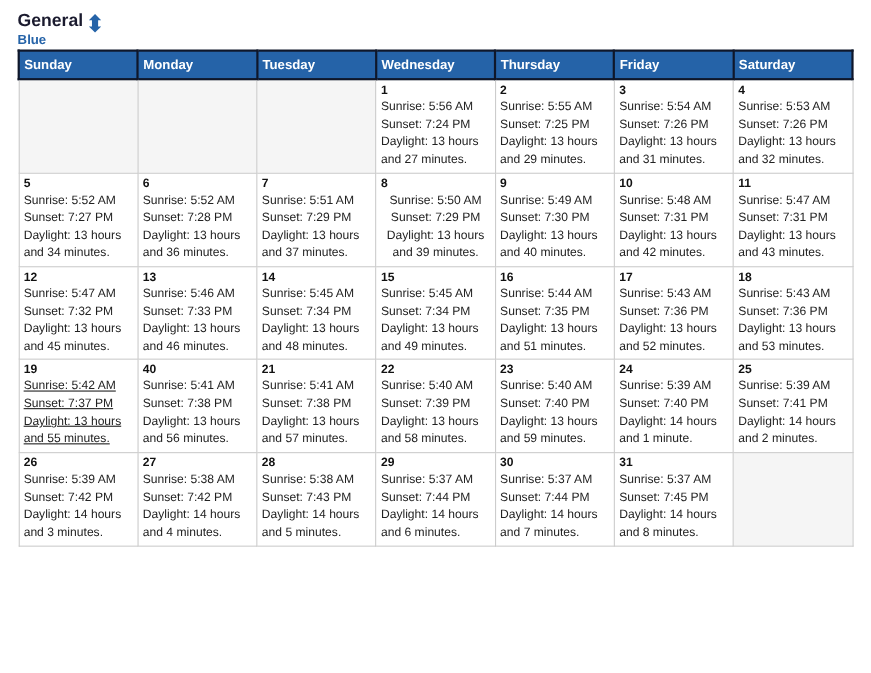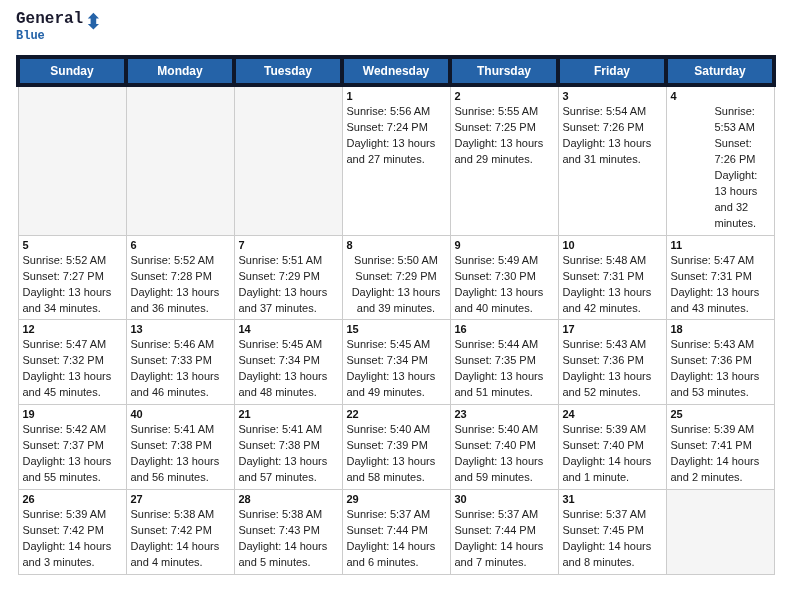--- a/index.html
+++ b/index.html
@@ -12,22 +12,21 @@
     }
     .page {
       width: 792px;
       height: 612px;
       padding: 10px 16px 10px 16px;
     }
     .header {
       display: flex;
       justify-content: space-between;
       align-items: flex-start;
-      margin-bottom: 12px;
-      font-family: Liberation Mono, monospace;
+      margin-bottom: 2px;
     }
     .logo {
       display: flex;
       align-items: center;
       gap: 4px;
     }
     .title-block {
       text-align: right;
     }
     .month-title {
@@ -44,22 +43,22 @@
       width: 100%;
       border-collapse: collapse;
       table-layout: fixed;
     }
     .calendar th {
       background: #2563a8;
       color: #fff;
       font-size: 12px;
       font-weight: bold;
       padding: 5px 4px;
-      text-align: center;
-      border: 4px solid #0f172a;
+      text-align: left;
+      border: 2px solid #0f172a;
     }
     .calendar td {
       border: 1px solid #ccc;
       vertical-align: top;
       padding: 3px 4px;
       font-size: 9.5px;
       color: #222;
       height: 82px;
       background: #fff;
     }
@@ -136,21 +135,21 @@
           </td>
           <td>
             <div class="day-num">3</div>
             <div class="day-info" style="white-space: pre-line;">Sunrise: 5:54 AM
 Sunset: 7:26 PM
 Daylight: 13 hours
 and 31 minutes.</div>
           </td>
           <td>
             <div class="day-num">4</div>
-            <div class="day-info" style="white-space: pre-line; margin-left: 44px;">Sunrise: 5:53 AM
+            <div class="day-info" style="white-space: pre-line;">Sunrise: 5:53 AM
 Sunset: 7:26 PM
 Daylight: 13 hours
 and 32 minutes.</div>
           </td>
         </tr>
         <tr class="week-row">
           <td>
             <div class="day-num">5</div>
             <div class="day-info" style="white-space: pre-line;">Sunrise: 5:52 AM
 Sunset: 7:27 PM
@@ -247,21 +246,21 @@
             <div class="day-num">18</div>
             <div class="day-info" style="white-space: pre-line;">Sunrise: 5:43 AM
 Sunset: 7:36 PM
 Daylight: 13 hours
 and 53 minutes.</div>
           </td>
         </tr>
         <tr class="week-row">
           <td>
             <div class="day-num">19</div>
-            <div class="day-info" style="white-space: pre-line;">Sunrise: 5:42 AM
+            <div class="day-info" style="white-space: pre-line; text-decoration: underline;">Sunrise: 5:42 AM
 Sunset: 7:37 PM
 Daylight: 13 hours
 and 55 minutes.</div>
           </td>
           <td>
             <div class="day-num">40</div>
             <div class="day-info" style="white-space: pre-line;">Sunrise: 5:41 AM
 Sunset: 7:38 PM
 Daylight: 13 hours
 and 56 minutes.</div>

